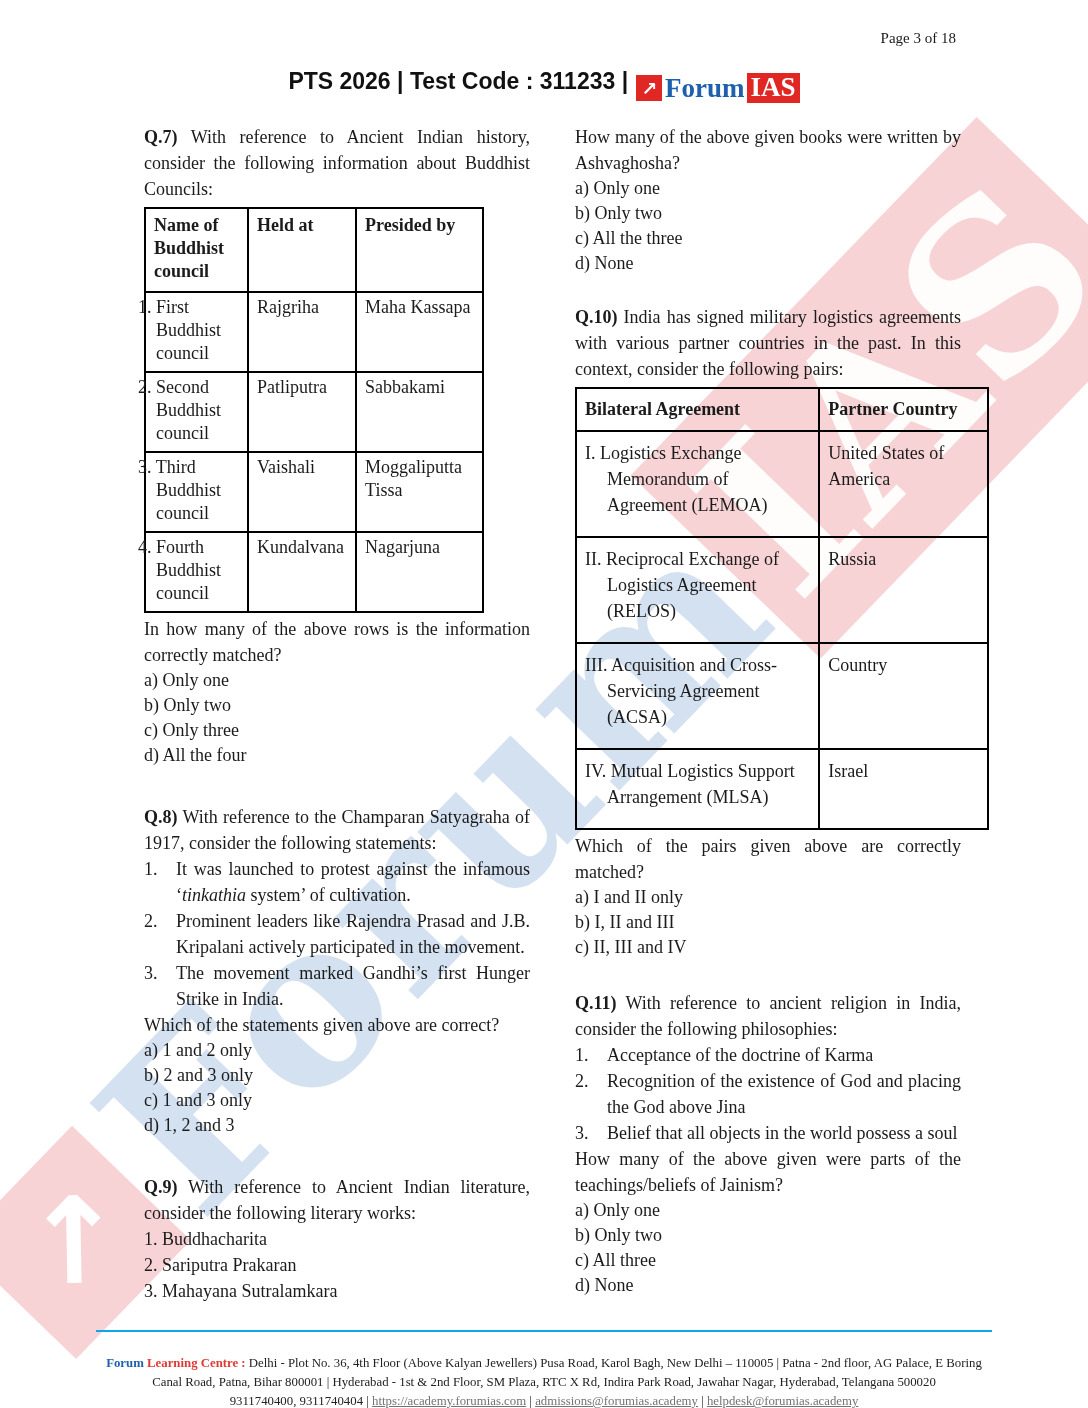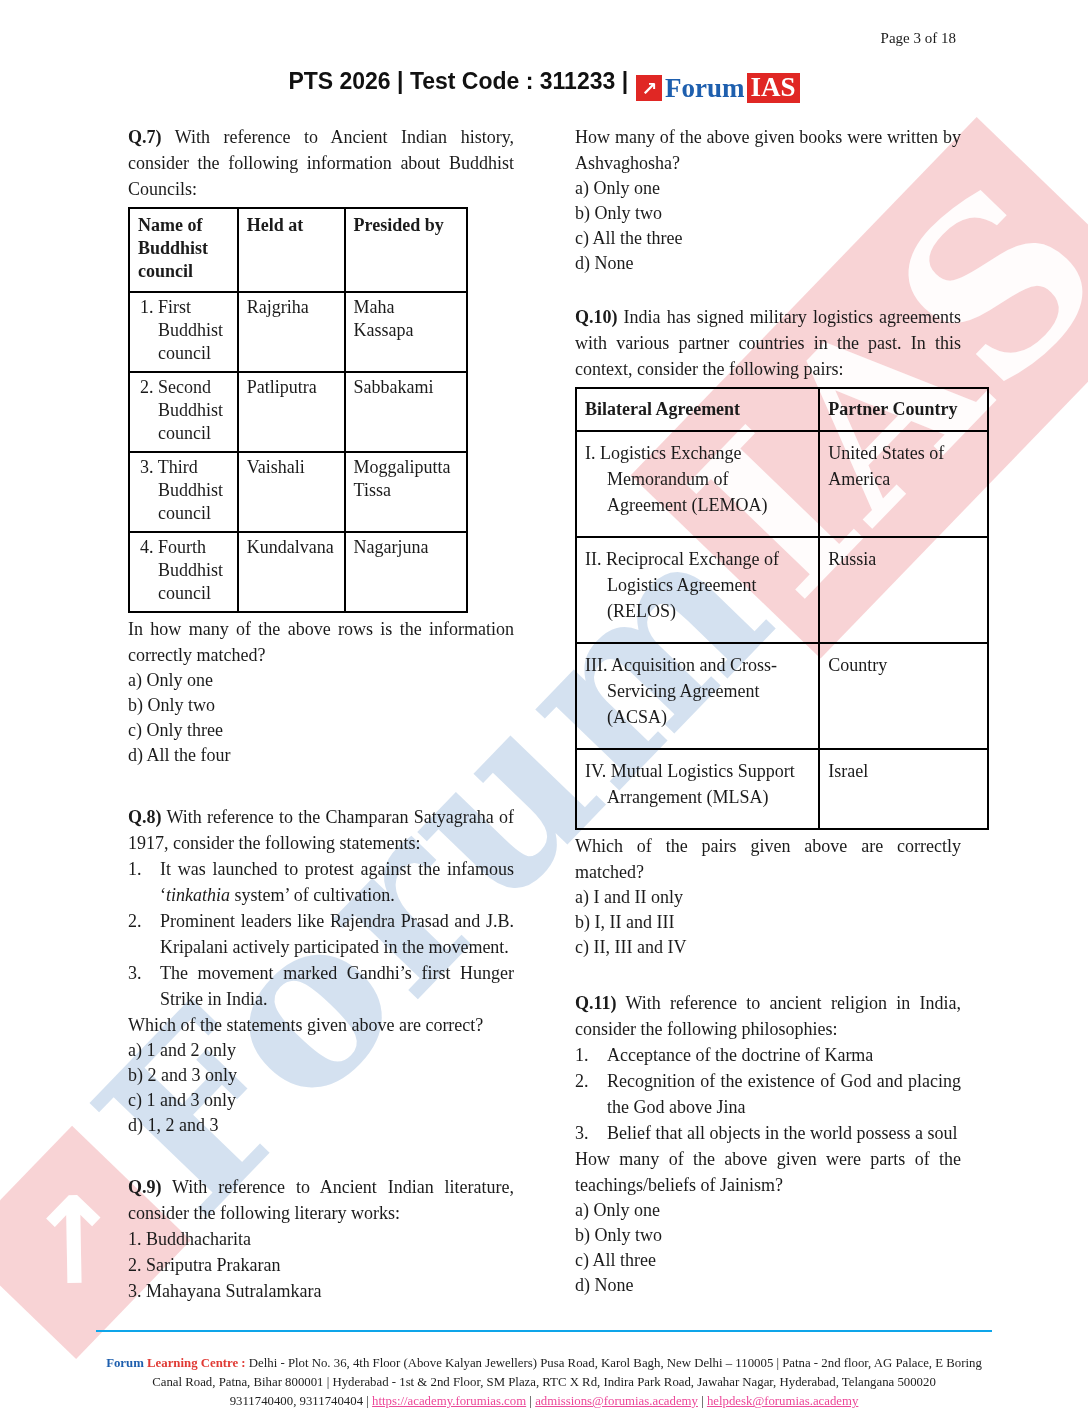--- a/index.html
+++ b/index.html
@@ -68,58 +68,58 @@
     font-weight:bold; font-size:27px; line-height:1.08;
     padding:0 4px; margin-left:2px;
   }
 
   
   .col {
     position:absolute; top:124px; width:386px;
     font-size:18px; line-height:26px;
     text-align:justify; z-index:1;
   }
-  .col-left  { left:128px;font-family:Liberation Serif, serif; }
+  .col-left  { left:144px;font-family:Liberation Serif, serif; }
   .col-right { left:575px; }
   .qnum { font-weight:bold; }
   .para { margin:0; }
   .opt  { text-align:left; line-height:25px; }
   .gap36 { height:36px; } .gap30 { height:30px; } .gap28 { height:28px; }
 
   .stmt { display:flex; }
   .stmt .n { flex:none; width:32px; }
   .stmt .t { flex:1; text-align:justify; }
   .work { text-align:left; }
 
   
   table { border-collapse:collapse; margin:5px 0 3px; z-index:1; position:relative; }
   th, td {
     border:2px solid #000; text-align:left; vertical-align:top;
     font-size:18px; padding:3px 8px 6px;
   }
   th { font-weight:bold; }
   .tbl-q7 { width:340px; }
   .tbl-q7 th, .tbl-q7 td { line-height:23px; }
-  .tbl-q7 .hang { padding-left:28px; text-indent:-18px; }
+  .tbl-q7 .hang { padding-left:10px; text-indent:-18px; }
   .tbl-q7 th { padding-top:5px; padding-bottom:8px; }
   .tbl-q10 { width:414px; }
   .tbl-q10 th { line-height:24px; padding:8px 8px 9px; }
   .tbl-q10 td { line-height:26px; padding:8px 8px 18px; }
   .tbl-q10 .hang { padding-left:30px; text-indent:-22px; }
 
   
   .footer {
     position:absolute; left:96px; top:1330px; width:896px;
     border-top:2px solid #0ea5e9; padding-top:22px;
     text-align:center; font-size:12.8px; line-height:19px;
     color:#222; z-index:2;
   }
   .footer .blue { color:#1e5fae; font-weight:bold; }
   .footer .red  { color:#e03a34; font-weight:bold; }
-  .footer a { color:#ec4899; text-decoration:underline; }
+  .footer a { color:#737373; text-decoration:underline; }
 </style>
 </head>
 <body>
 
 <div class="watermark">
   <span class="wm-mark">
     <span class="wm-arrow">↗</span>
   </span>
   <span class="wm-forum">Forum</span>
   <span class="wm-ias">IAS</span>

